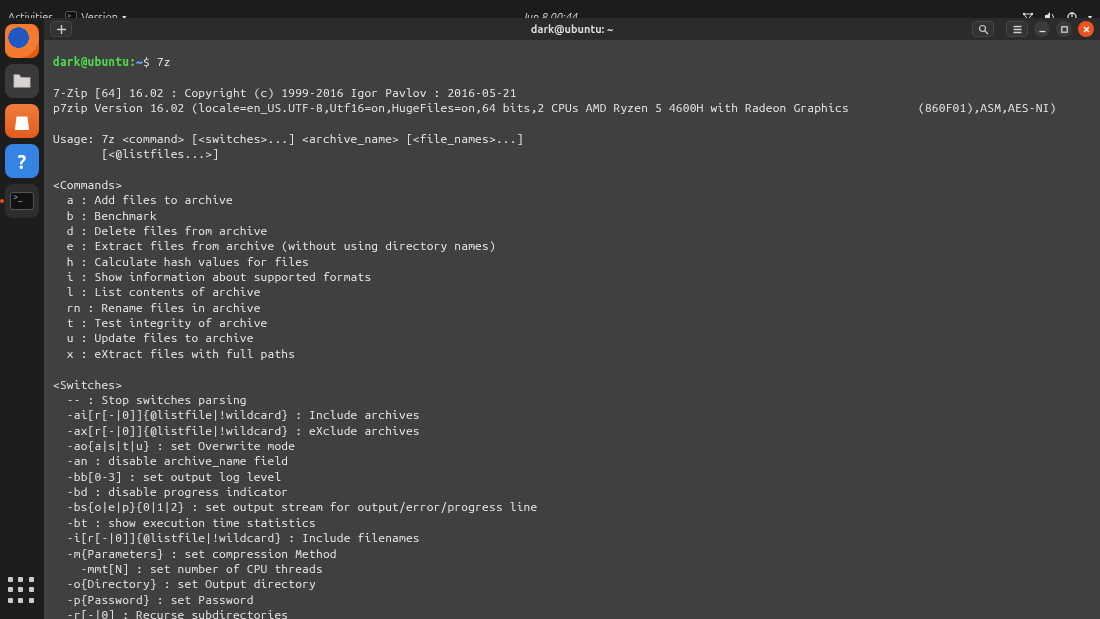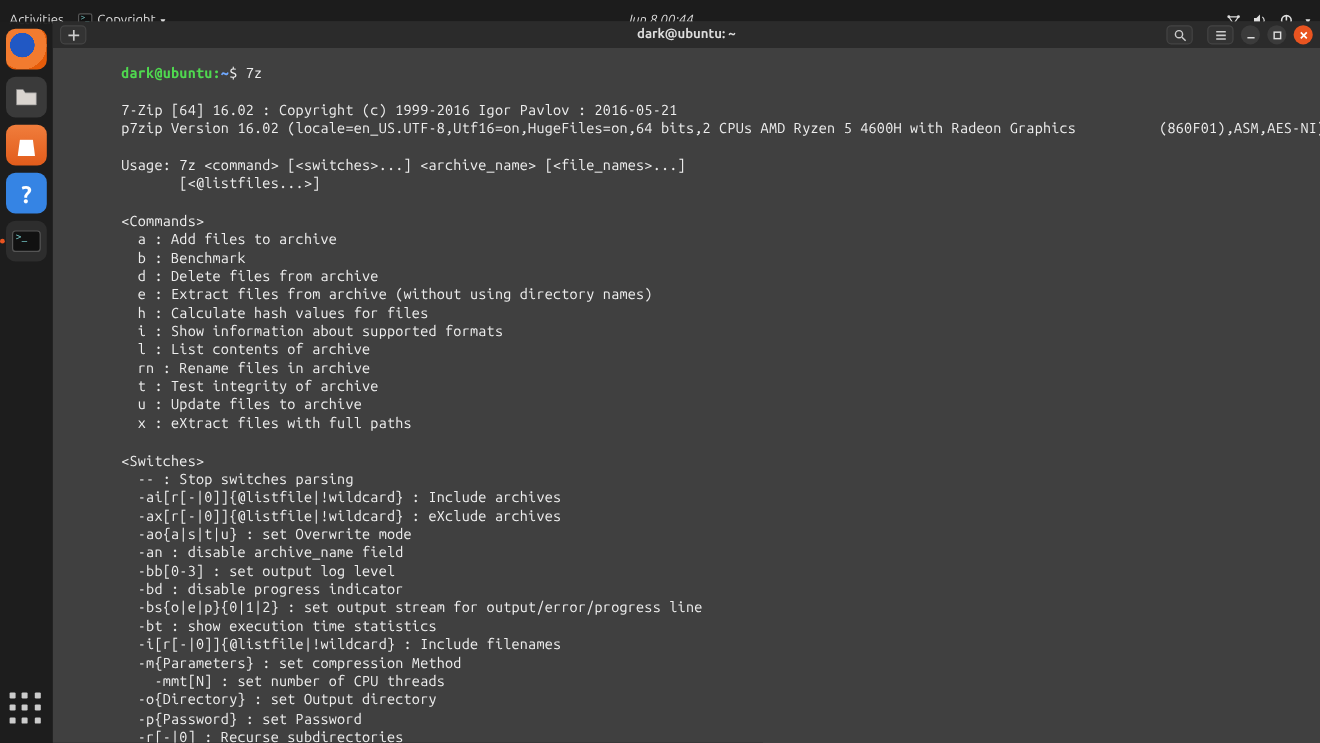--- a/index.html
+++ b/index.html
@@ -30,36 +30,36 @@
   .dock .apps-grid span { background: #ccc; width: 5px; height: 5px; border-radius: 1px; }
   
   .win { position: absolute; left: 44px; top: 18px; right: 0; bottom: 0; background: #404040; display: flex; flex-direction: column; gap: 12px; }
   .headerbar { height: 22px; background: #2b2b2b; display: flex; align-items: center; position: relative; font-size: 11px; color: #ddd; }
   .headerbar .hbtn { width: 22px; height: 16px; border: 1px solid #444; border-radius: 4px; margin-left: 6px; display: flex; align-items: center; justify-content: center; background: #333; cursor: pointer; }
   .headerbar .title { position: absolute; left: 50%; transform: translateX(-50%); font-weight: bold; }
   .headerbar .right { position: absolute; right: 6px; display: flex; gap: 6px; align-items: center; }
   .headerbar .circ { width: 16px; height: 16px; border-radius: 50%; background: #3b3b3b; display: flex; align-items: center; justify-content: center; cursor: pointer; }
   .headerbar .close { background: #e95420; }
   .headerbar .circ svg { width: 9px; height: 9px; }
-  .terminal { flex: 1; padding: 2px 9px 0 9px; font-family: "Ubuntu Mono","DejaVu Sans Mono",monospace; font-size: 12px; line-height: 1.28; color: #eee; white-space: pre; overflow: hidden; letter-spacing: 0.2px; margin-left: 48px; }
+  .terminal { flex: 1; padding: 2px 9px 0 9px; font-family: "Ubuntu Mono","DejaVu Sans Mono",monospace; font-size: 12px; line-height: 1.28; color: #eee; white-space: pre; overflow: hidden; letter-spacing: 0.2px; }
   .prompt-user { color: #4fd94f; font-weight: bold; }
   .prompt-path { color: #6fa8ff; font-weight: bold; }
   .dollar { color: #eee; }
 </style>
 </head>
 <body>
 
 <div class="topbar">
   <div class="left">
     <span class="menu-item">Activities</span>
     <span class="menu-item">
       <span style="width:12px;height:12px;background:#111;border:1px solid #555;border-radius:2px;display:inline-flex;">
           <span style="font-size:7px;color:#7cc;line-height:7px;padding-left:1px;">&gt;_</span>
         </span>
-      <span>Copyright</span>
+      <span>Version</span>
       <span class="tri-down">▾</span>
     </span>
   </div>
   <div class="center">Jun 8  00:44</div>
   <div class="right">
     <span class="tri-icon">
       <svg viewBox="0 0 12 12">
           <circle cx="2" cy="3" r="1.2" fill="#ddd"></circle>
           <circle cx="10" cy="3" r="1.2" fill="#ddd"></circle>
           <circle cx="6" cy="9" r="1.2" fill="#ddd"></circle>

